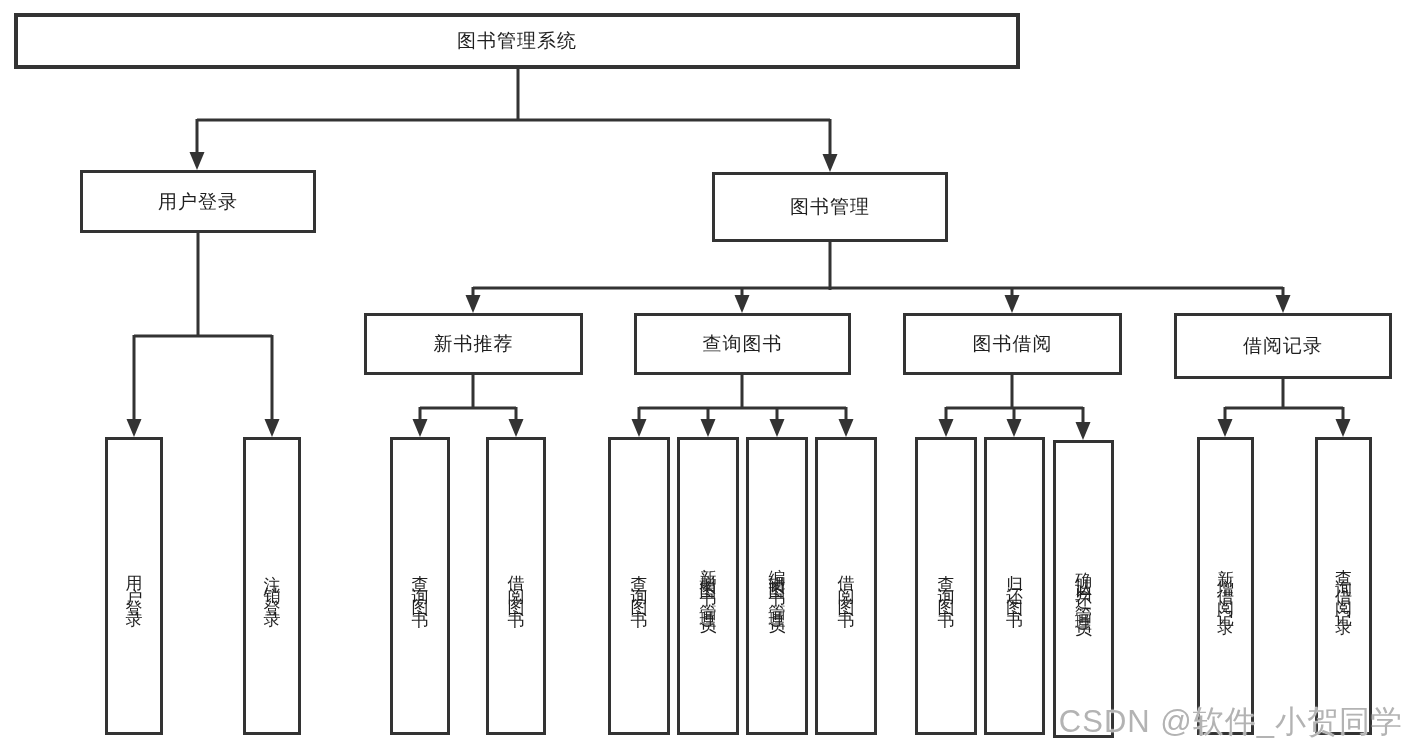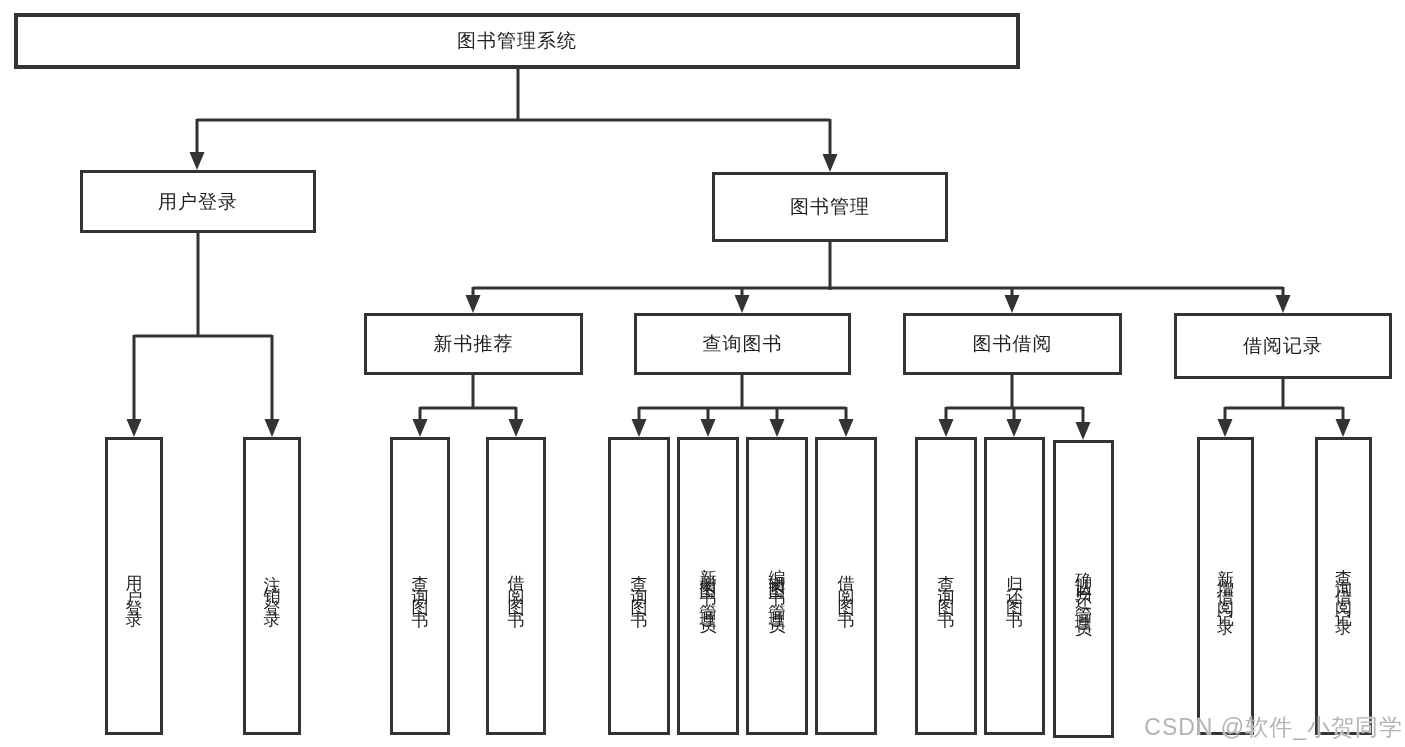--- a/index.html
+++ b/index.html
@@ -23,21 +23,21 @@
   }
   .box.root{border-width:4px;}
   .hlabel{font-size:19px;letter-spacing:1px;white-space:nowrap;}
   .vlabel{
     writing-mode:vertical-rl;text-orientation:mixed;
     font-size:17px;letter-spacing:12px;line-height:1;
     white-space:nowrap;
   }
   .watermark{
     position:absolute;right:2px;bottom:4px;
-    font-size:23px;color:var(--watermark);
+    font-size:31px;color:var(--watermark);
     text-shadow:0 0 2px #ffffff,0 0 1px #ffffff;
     white-space:nowrap;letter-spacing:1px;
   }
 </style>
 </head>
 <body>
 
 <div class="canvas">
 
   <svg class="connectors" viewBox="0 0 1405 747" aria-hidden="true">

